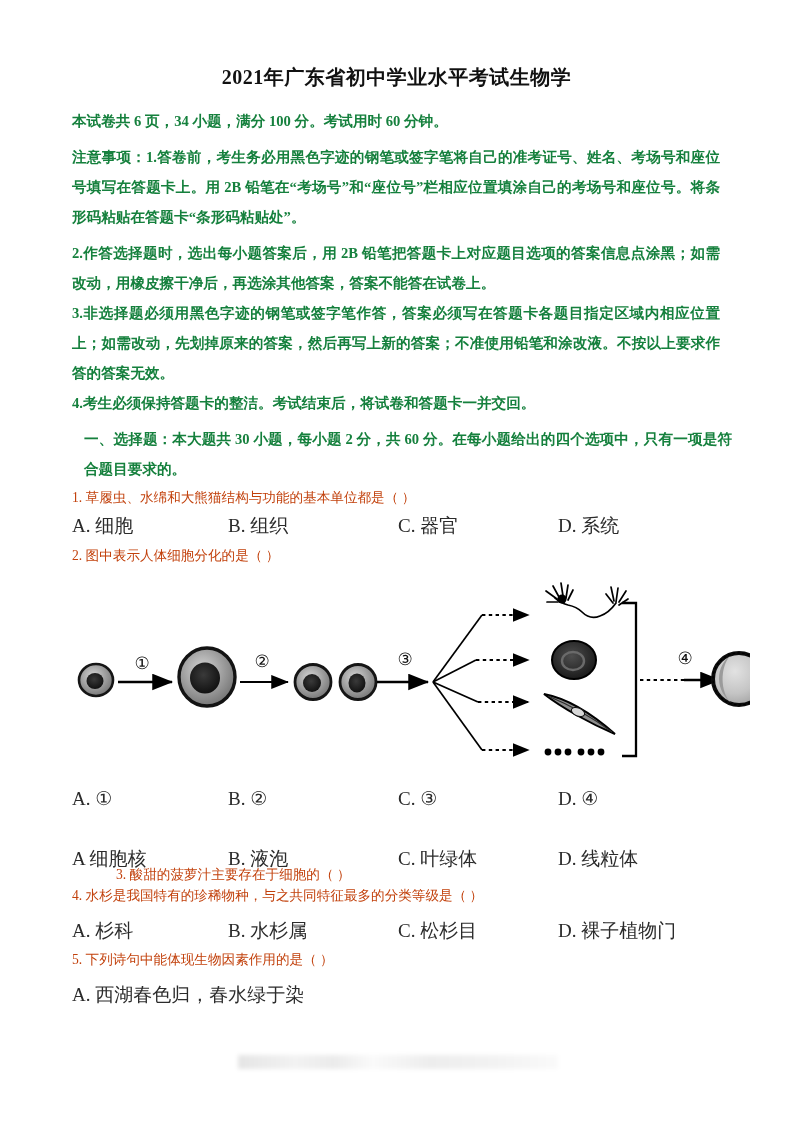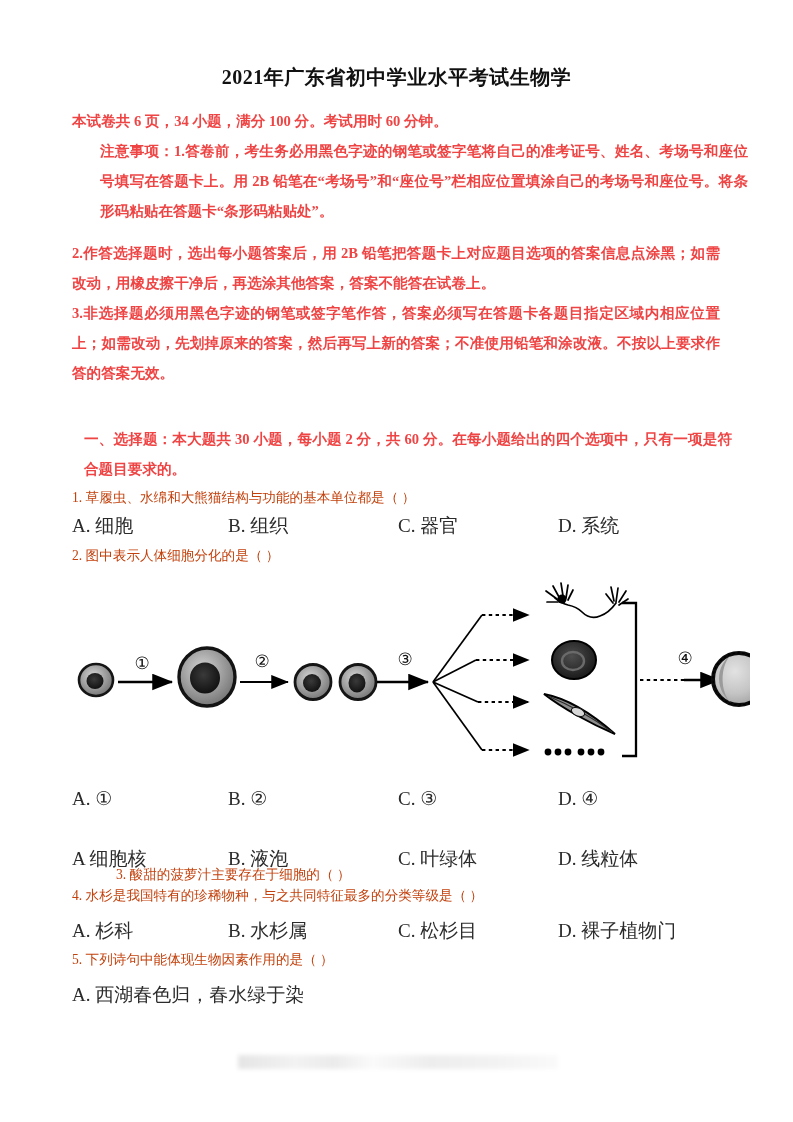--- a/index.html
+++ b/index.html
@@ -32,21 +32,21 @@
     letter-spacing: 0.5px;
     color: #111;
   }
   .para {
     position: absolute;
     left: 72px;
     width: 648px;
     font-size: 14.6px;
     line-height: 30px;
     font-weight: bold;
-    color: #ef4444;
+    color: #15803d;
     text-align: justify;
     text-justify: inter-ideograph;
   }
   .qline {
     position: absolute;
     left: 72px;
     width: 660px;
     font-size: 13.6px;
     line-height: 20px;
     color: #c2410c;
@@ -95,26 +95,27 @@
 </style>
 </head>
 <body>
 
 <div class="page">
 
   <div class="doc-title">2021年广东省初中学业水平考试生物学</div>
 
   <div class="para" style="top:106px;">本试卷共 6 页，34 小题，满分 100 分。考试用时 60 分钟。</div>
 
-  <div class="para" style="top:136px;margin-left:28px;">注意事项：1.答卷前，考生务必用黑色字迹的钢笔或签字笔将自己的准考证号、姓名、考场号和座位号填写在答题卡上。用 2B 铅笔在“考场号”和“座位号”栏相应位置填涂自己的考场号和座位号。将条形码粘贴在答题卡“条形码粘贴处”。</div>
+  <div class="para" style="top:142px;">注意事项：1.答卷前，考生务必用黑色字迹的钢笔或签字笔将自己的准考证号、姓名、考场号和座位号填写在答题卡上。用 2B 铅笔在“考场号”和“座位号”栏相应位置填涂自己的考场号和座位号。将条形码粘贴在答题卡“条形码粘贴处”。</div>
 
   <div class="para" style="top:238px;">2.作答选择题时，选出每小题答案后，用 2B 铅笔把答题卡上对应题目选项的答案信息点涂黑；如需改动，用橡皮擦干净后，再选涂其他答案，答案不能答在试卷上。</div>
 
   <div class="para" style="top:298px;">3.非选择题必须用黑色字迹的钢笔或签字笔作答，答案必须写在答题卡各题目指定区域内相应位置上；如需改动，先划掉原来的答案，然后再写上新的答案；不准使用铅笔和涂改液。不按以上要求作答的答案无效。</div>
 
+  <div class="para" style="top:388px;">4.考生必须保持答题卡的整洁。考试结束后，将试卷和答题卡一并交回。</div>
 
   <div class="para" style="top:424px;margin-left:12px;">一、选择题：本大题共 30 小题，每小题 2 分，共 60 分。在每小题给出的四个选项中，只有一项是符合题目要求的。</div>
 
   <div class="qline" style="top:488px;">1. 草履虫、水绵和大熊猫结构与功能的基本单位都是（      ）</div>
   <div class="opts" style="top:513px;">
     <span class="opt c0">A. 细胞</span>
     <span class="opt c1">B. 组织</span>
     <span class="opt c2">C. 器官</span>
     <span class="opt c3">D. 系统</span>
   </div>

